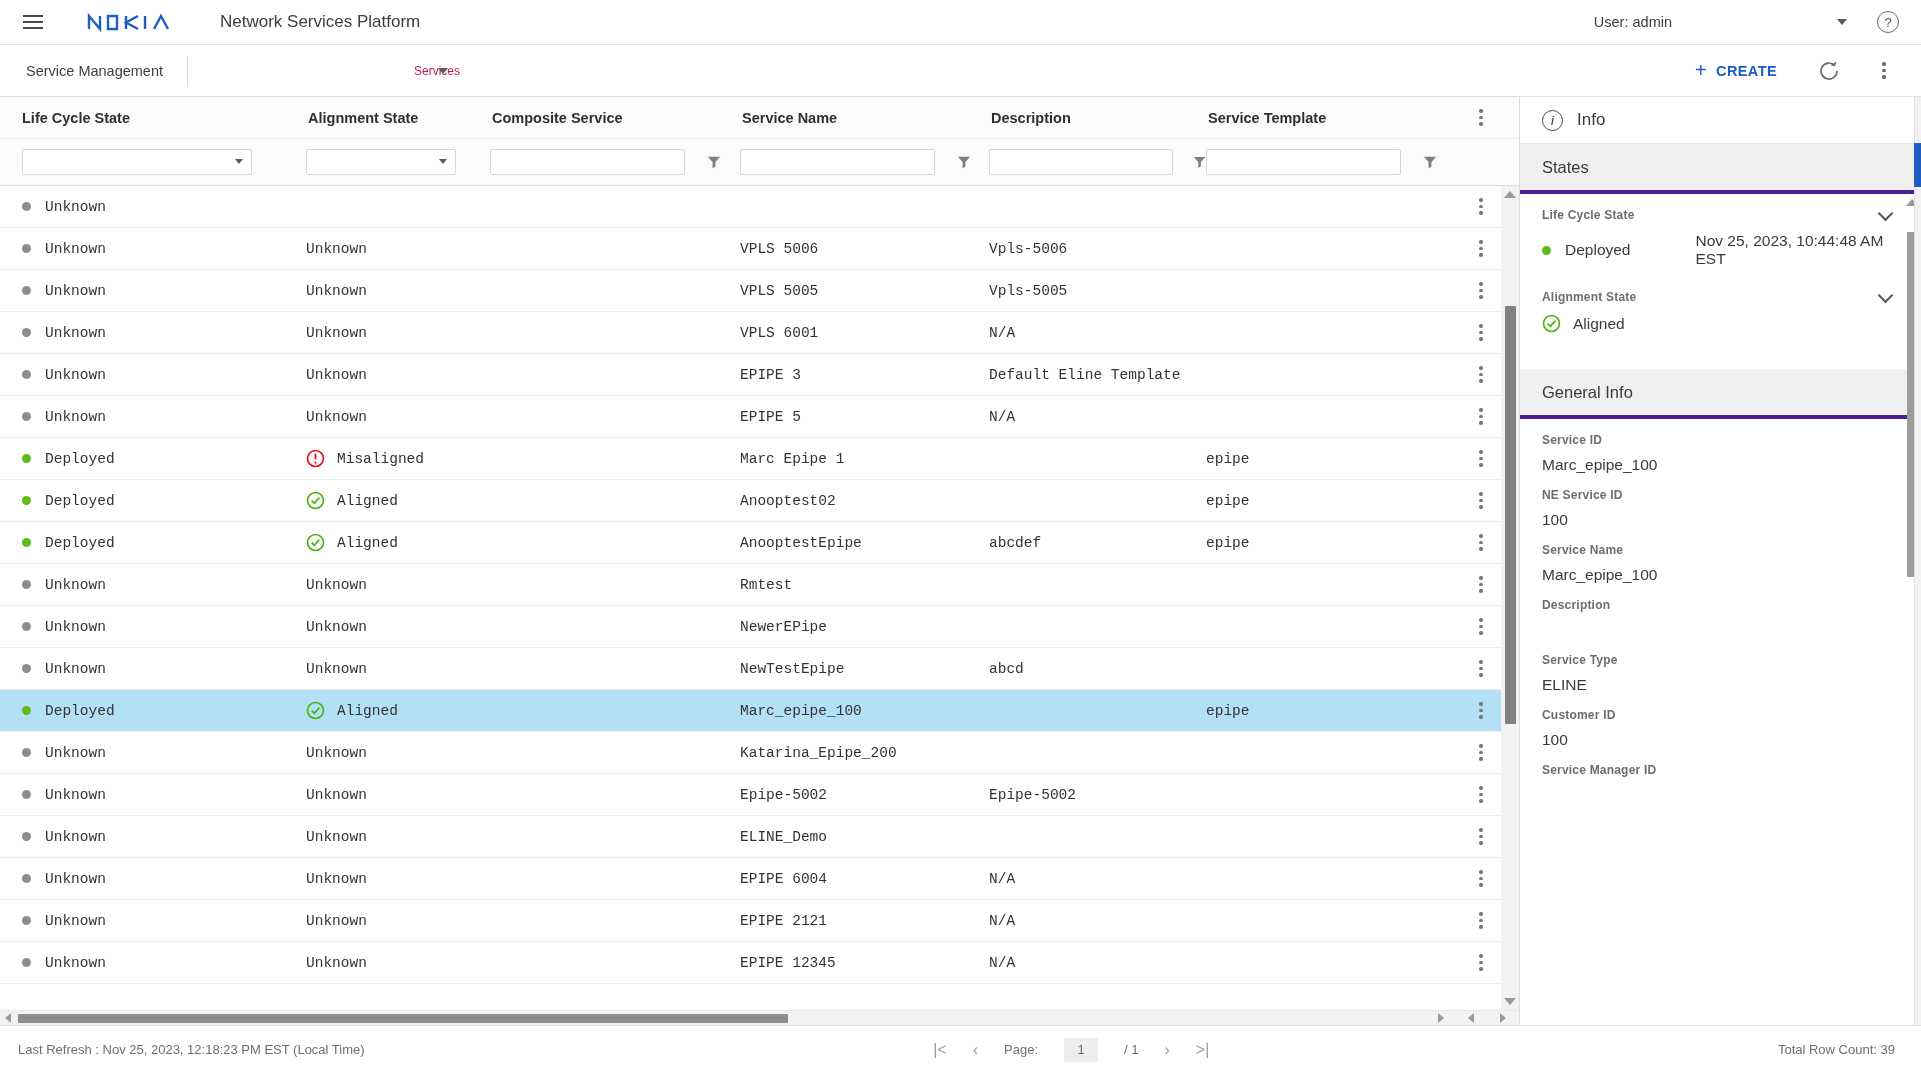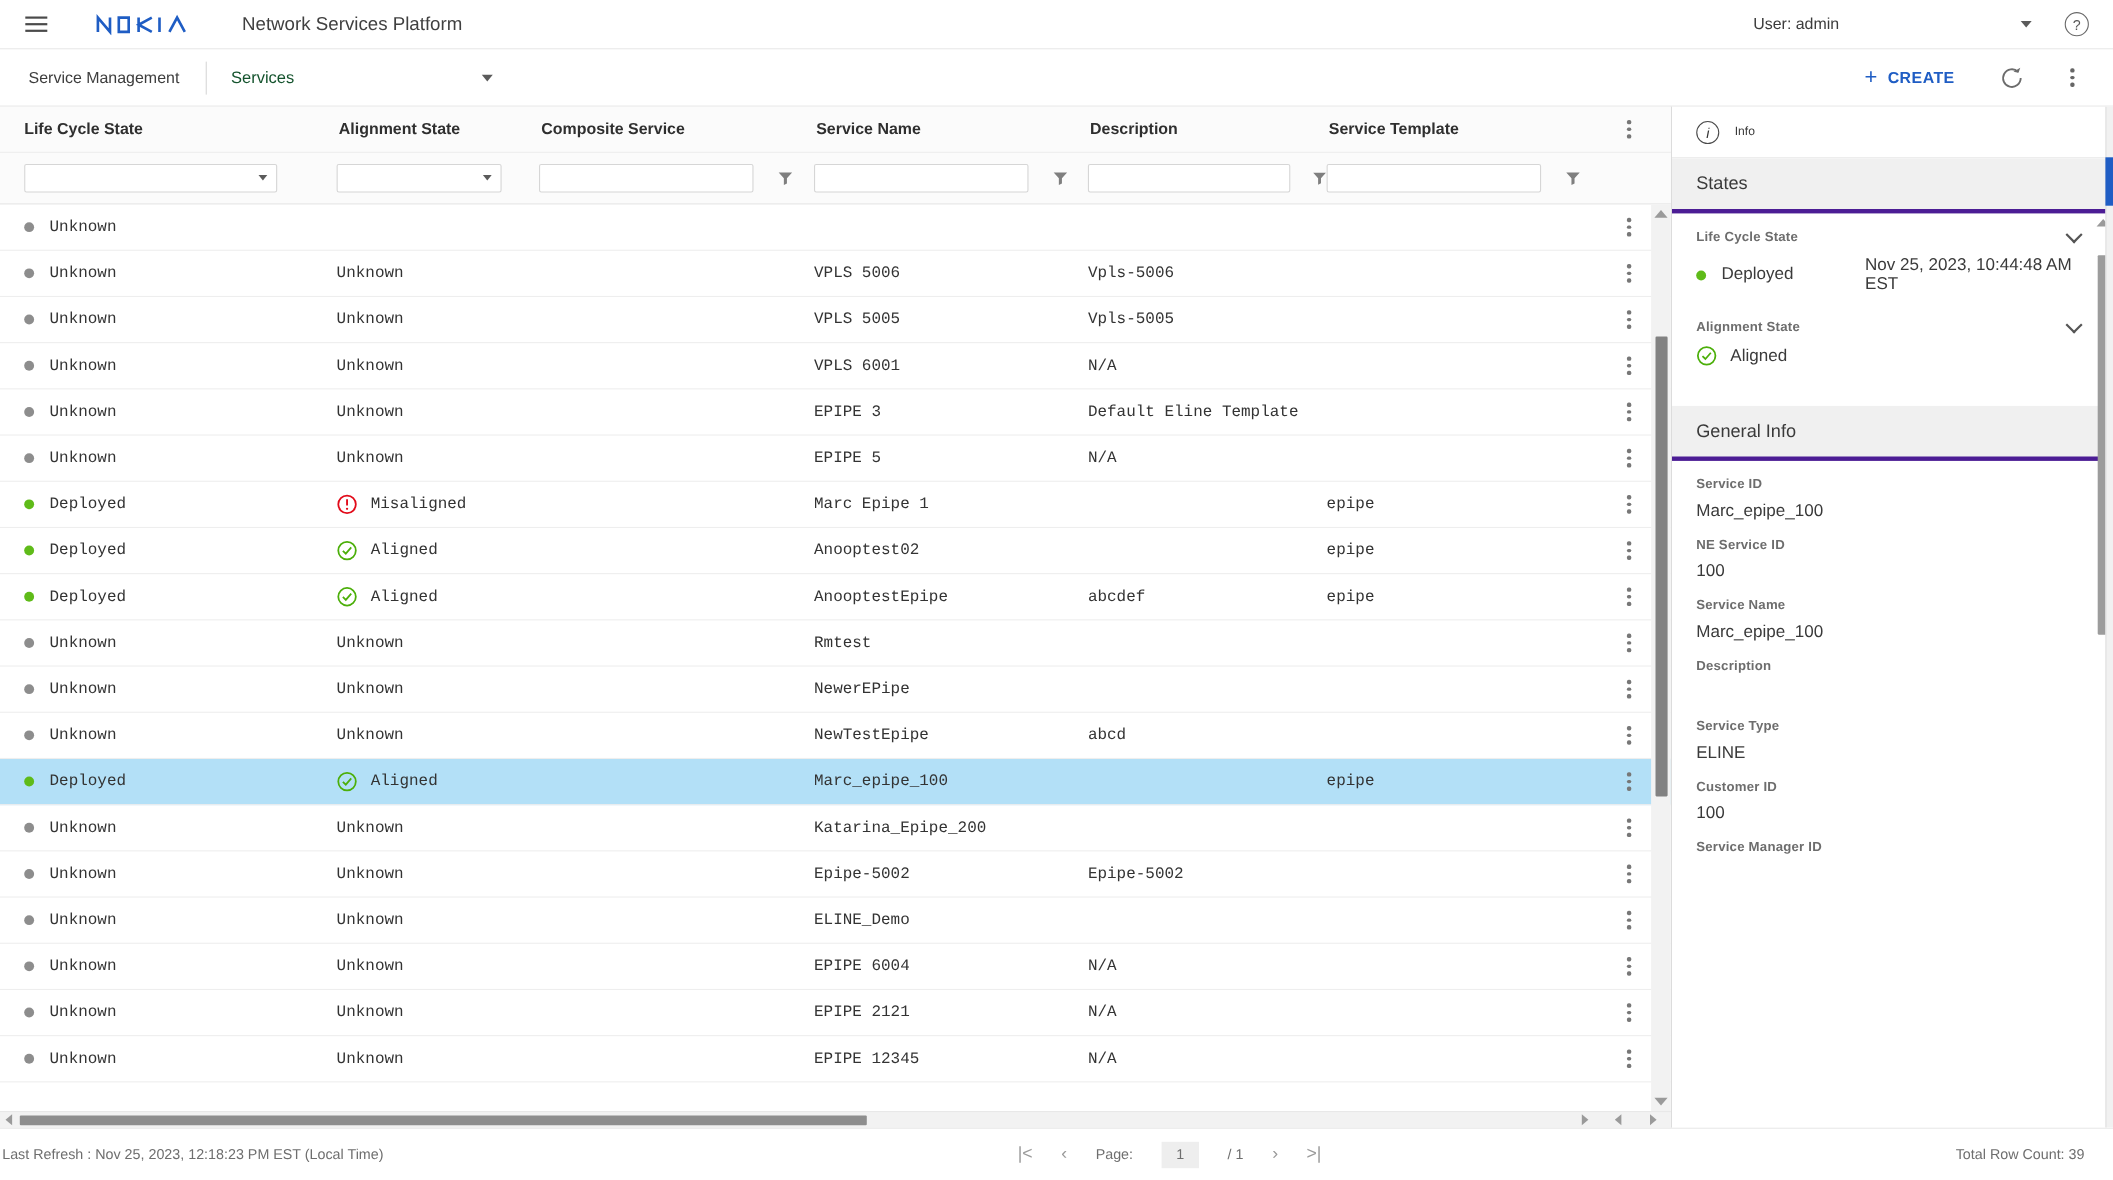--- a/index.html
+++ b/index.html
@@ -30,21 +30,21 @@
   .caret-down { width:0;height:0;border-left:5px solid transparent;border-right:5px solid transparent;border-top:6px solid #5b5b5b; margin-left: 165px; cursor:pointer;}
   .help-icon { margin-left: 30px; margin-right: 22px; width:22px;height:22px;border:1.4px solid #6a6a6a;border-radius:50%;display:flex;align-items:center;justify-content:center;font-size:13px;color:#555; cursor:pointer;}
 
   
   .subbar {
     height: 52px; min-height: 52px; display:flex; align-items:center;
     border-bottom:1px solid #e4e4e4; background:#fff; padding-left:26px;
   }
   .breadcrumb-root { font-size:14.5px; color:#3d3d3d; }
   .subbar-div { width:1px; height:30px; background:#d8d8d8; margin:0 22px 0 24px; }
-  .svc-select { position:relative; width:250px; font-size:15px; color:#14532d; display:flex; align-items:center; }
+  .svc-select { position:relative; width:250px; font-size:12px; color:#be185d; display:flex; align-items:center;justify-content:flex-end; }
   .svc-select .sel-caret { position:absolute; right:12px; width:0;height:0;border-left:5px solid transparent;border-right:5px solid transparent;border-top:6px solid #5b5b5b;}
   .subbar-spacer { flex:1; }
   .create-btn { display:flex; align-items:center; color:#1f5dc4; font-weight:bold; font-size:14.5px; letter-spacing:.4px; cursor:pointer; }
   .plus-icon { font-size:20px; font-weight:400; margin-right:9px; }
   .refresh-icon { margin-left:40px; cursor:pointer; width:24px; height:24px; }
   .kebab { width:22px; display:flex; flex-direction:column; align-items:center; cursor:pointer; margin-left:32px; margin-right:26px;}
   .kebab i { display:block; width:3.5px;height:3.5px;border-radius:50%;background:#666;margin:1.6px 0; }
 
   
   .body { flex:1; display:flex; min-height:0; position:relative; }
@@ -85,33 +85,33 @@
   .vtri.up { top:5px; border-bottom:7px solid #9a9a9a;}
   .vtri.dn { bottom:5px; border-top:7px solid #9a9a9a;}
   .hscroll { height:15px; background:#f2f2f2; display:flex; align-items:center; position:relative; border-top:1px solid #e8e8e8;}
   .hthumb { position:absolute; left:18px; height:9px; background:#8e8e8e; border-radius:1px;}
   .htri { width:0;height:0;border-top:5.5px solid transparent;border-bottom:5.5px solid transparent; position:absolute;}
 
   
   .info-panel { flex:1; display:flex; flex-direction:column; min-height:0; background:#fff; position:relative; }
   .info-head { height:47px; display:flex; align-items:center; padding-left:22px; border-bottom:1px solid #e6e6e6; }
   .info-ico { width:21px;height:21px;border:1.4px solid #4a4a4a;border-radius:50%;display:flex;align-items:center;justify-content:center;font-size:13px;font-style:italic;color:#333; margin-right:14px;}
-  .info-title { font-size:11px; color:#3a3a3a; }
+  .info-title { font-size:17px; color:#3a3a3a; }
   .info-body { flex:1; overflow:hidden; position:relative; }
   .sec-head { height:50px; background:#f0f0f0; display:flex; align-items:center; padding-left:22px; font-size:16.5px; color:#3a3a3a; border-bottom:4px solid #4c1d95;}
   .fld { padding:14px 22px 0 22px; position:relative; }
   .fld-label { font-size:12px; font-weight:bold; color:#6d6d6d; letter-spacing:.2px; }
   .fld-val { font-size:15.5px; color:#3a3a3a; margin-top:9px; }
   .chev { position:absolute; right:30px; top:14px; width:11px;height:11px;border-right:2px solid #555;border-bottom:2px solid #555; transform:rotate(45deg); cursor:pointer;}
   .state-line { display:flex; align-items:center; margin-top:10px; }
   .state-line .txt { font-size:15.5px; color:#3a3a3a; }
   .state-ts { margin-left:65px; font-size:15.5px; color:#3a3a3a;}
 
   
-  .pager-bar { height:48px; min-height:48px; display:flex; align-items:center; border-top:1px solid #e2e2e2; background:#fff; font-size:13px; color:#6e6e6e; padding:0 26px 0 2px;}
+  .pager-bar { height:48px; min-height:48px; display:flex; align-items:center; border-top:1px solid #e2e2e2; background:#fff; font-size:13px; color:#6e6e6e; padding:0 26px 0 18px;}
   .pg-ctrls { display:flex; align-items:center; gap:26px; margin:0 auto; }
   .pg-btn { color:#9a9a9a; font-size:16px; cursor:pointer; user-select:none;}
   .pg-label { font-size:13px; color:#6e6e6e; }
   .pg-input { width:34px; height:24px; background:#eeeeee; display:flex; align-items:center; justify-content:center; font-size:13px; color:#6e6e6e; }
   .statusbar { height:42px; min-height:42px; display:flex; align-items:center; border-top:1px solid #e2e2e2; background:#fafafa; font-size:13px; color:#6e6e6e; padding-left:18px;}
   .st-item { padding:0 26px; }
   .st-sep { width:1px; height:22px; background:#dcdcdc; }
 
   .rt-edge { position:absolute; right:0; top:0; width:7px; height:100%; background:#f1f1f1; border-left:1px solid #e0e0e0;}
   .rt-blue { position:absolute; right:0; top:46px; width:7px; height:44px; background:#1f5dc4; }

